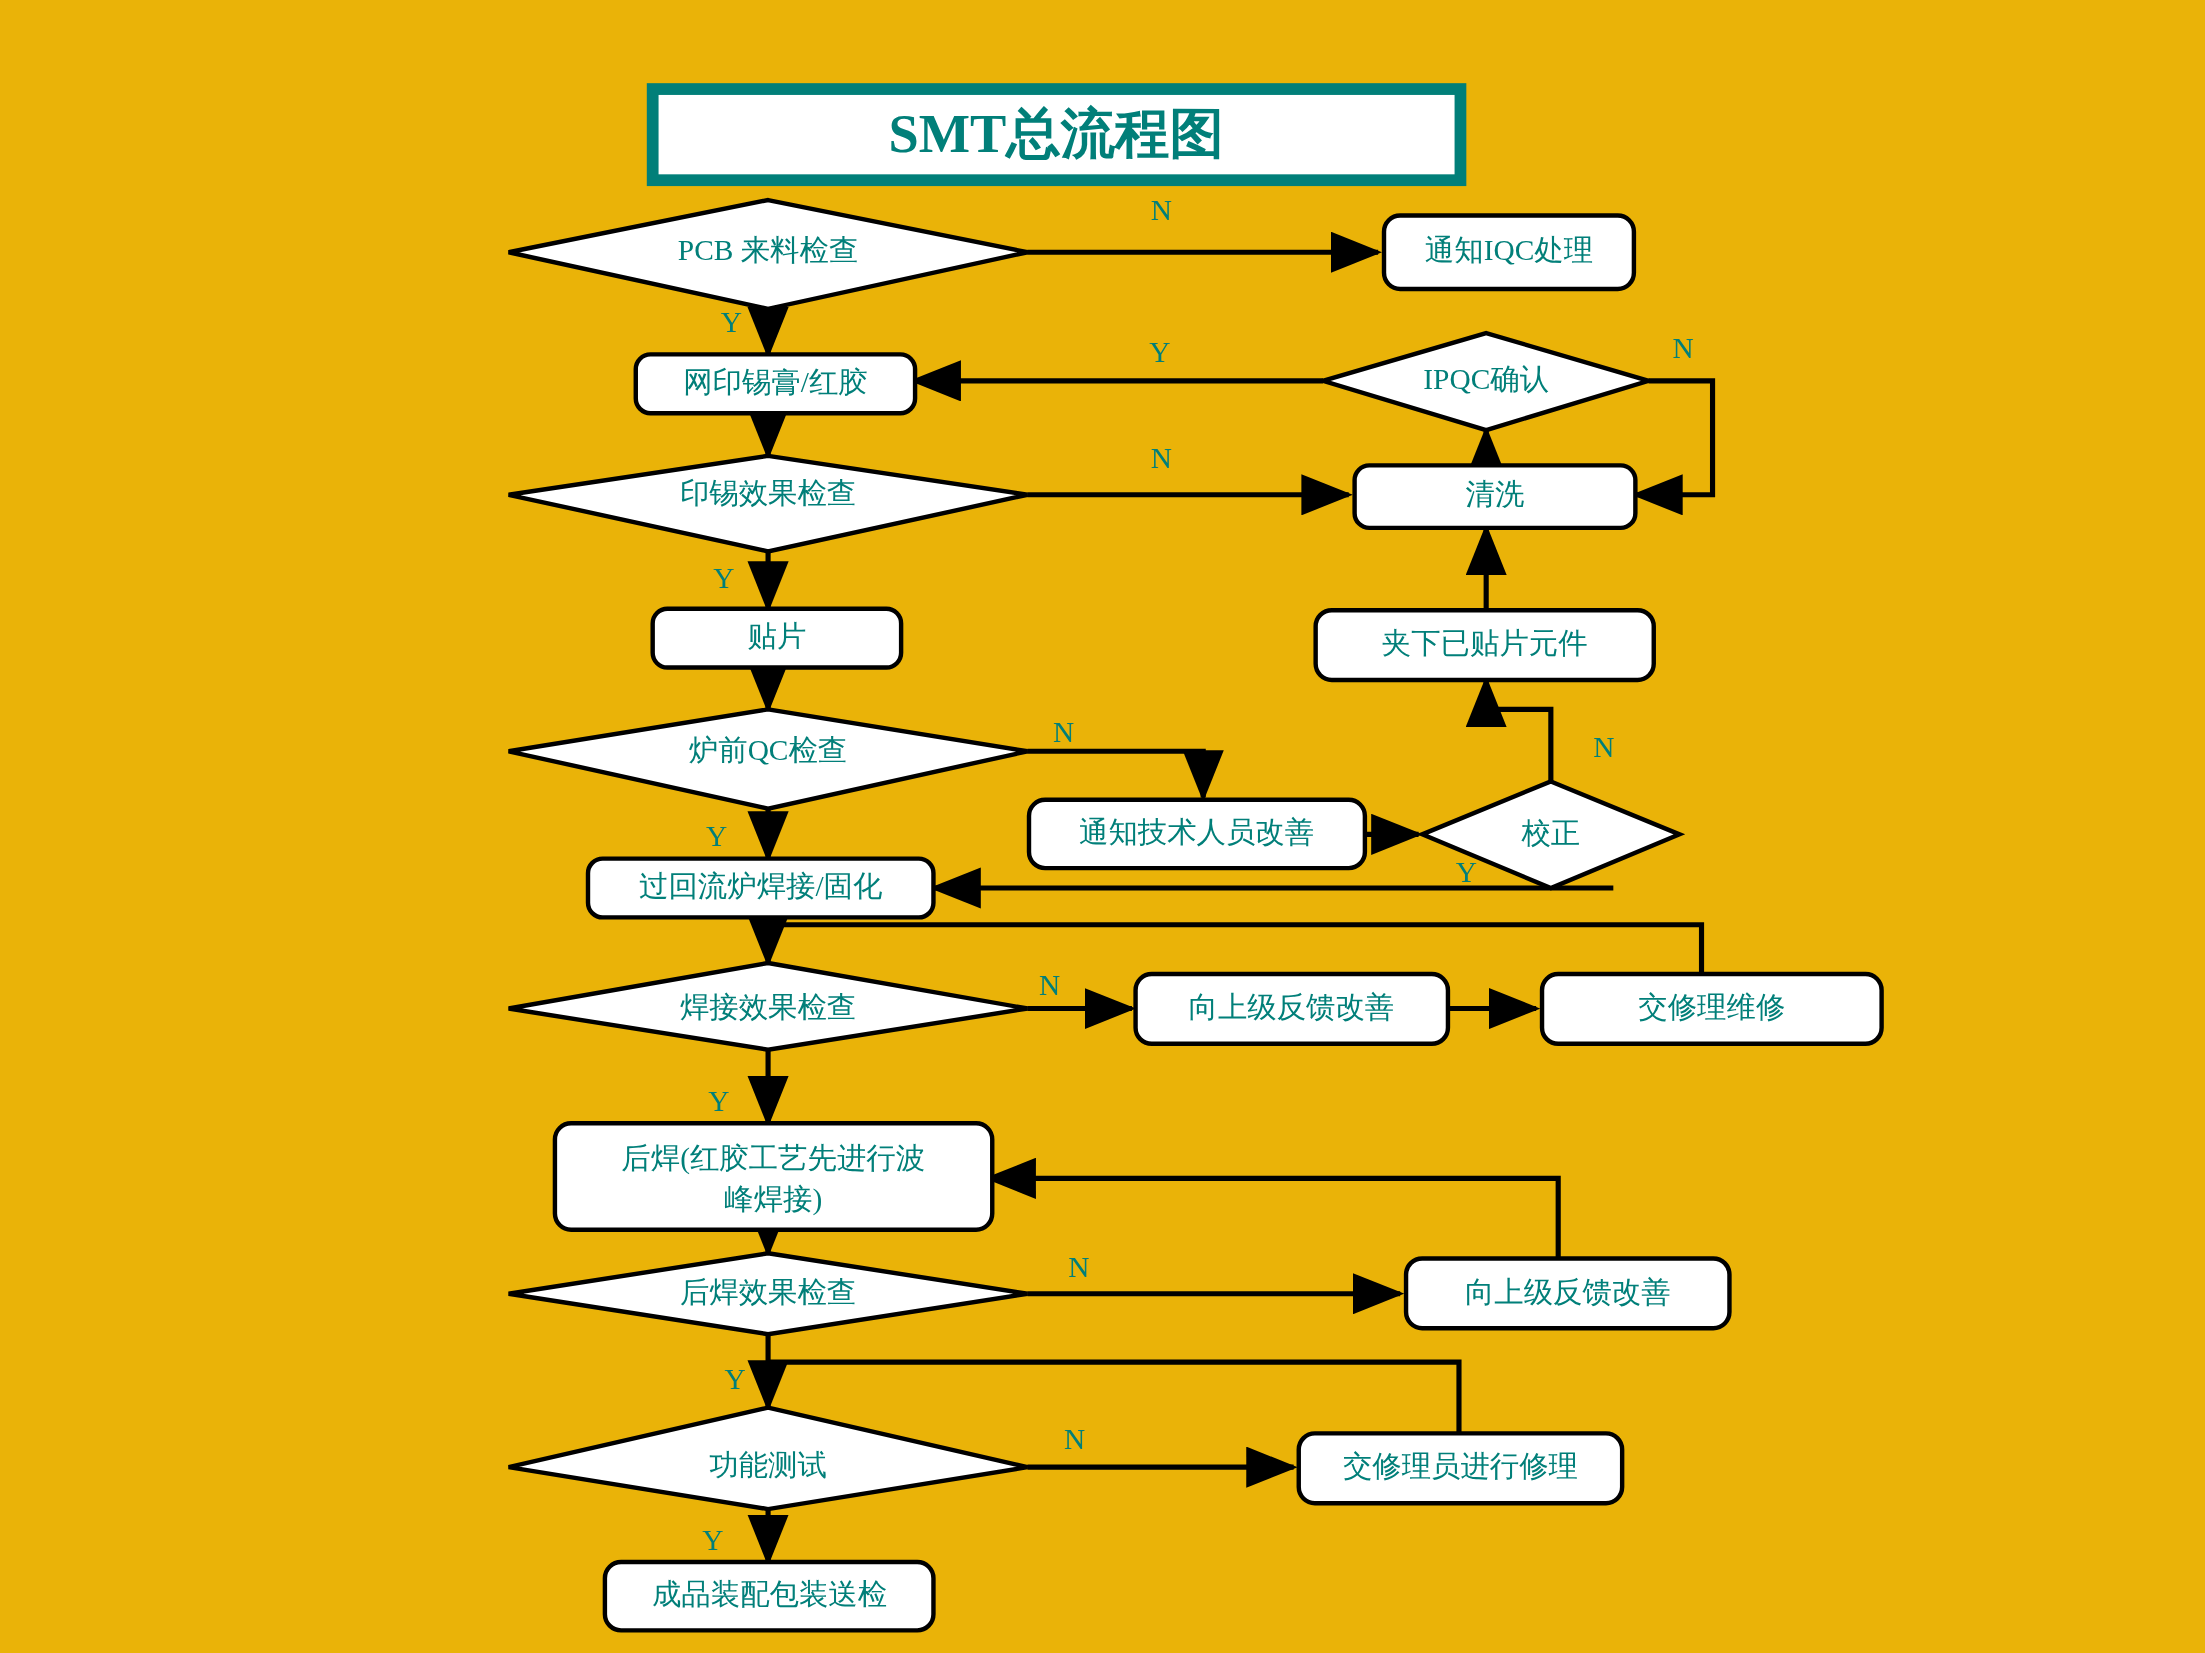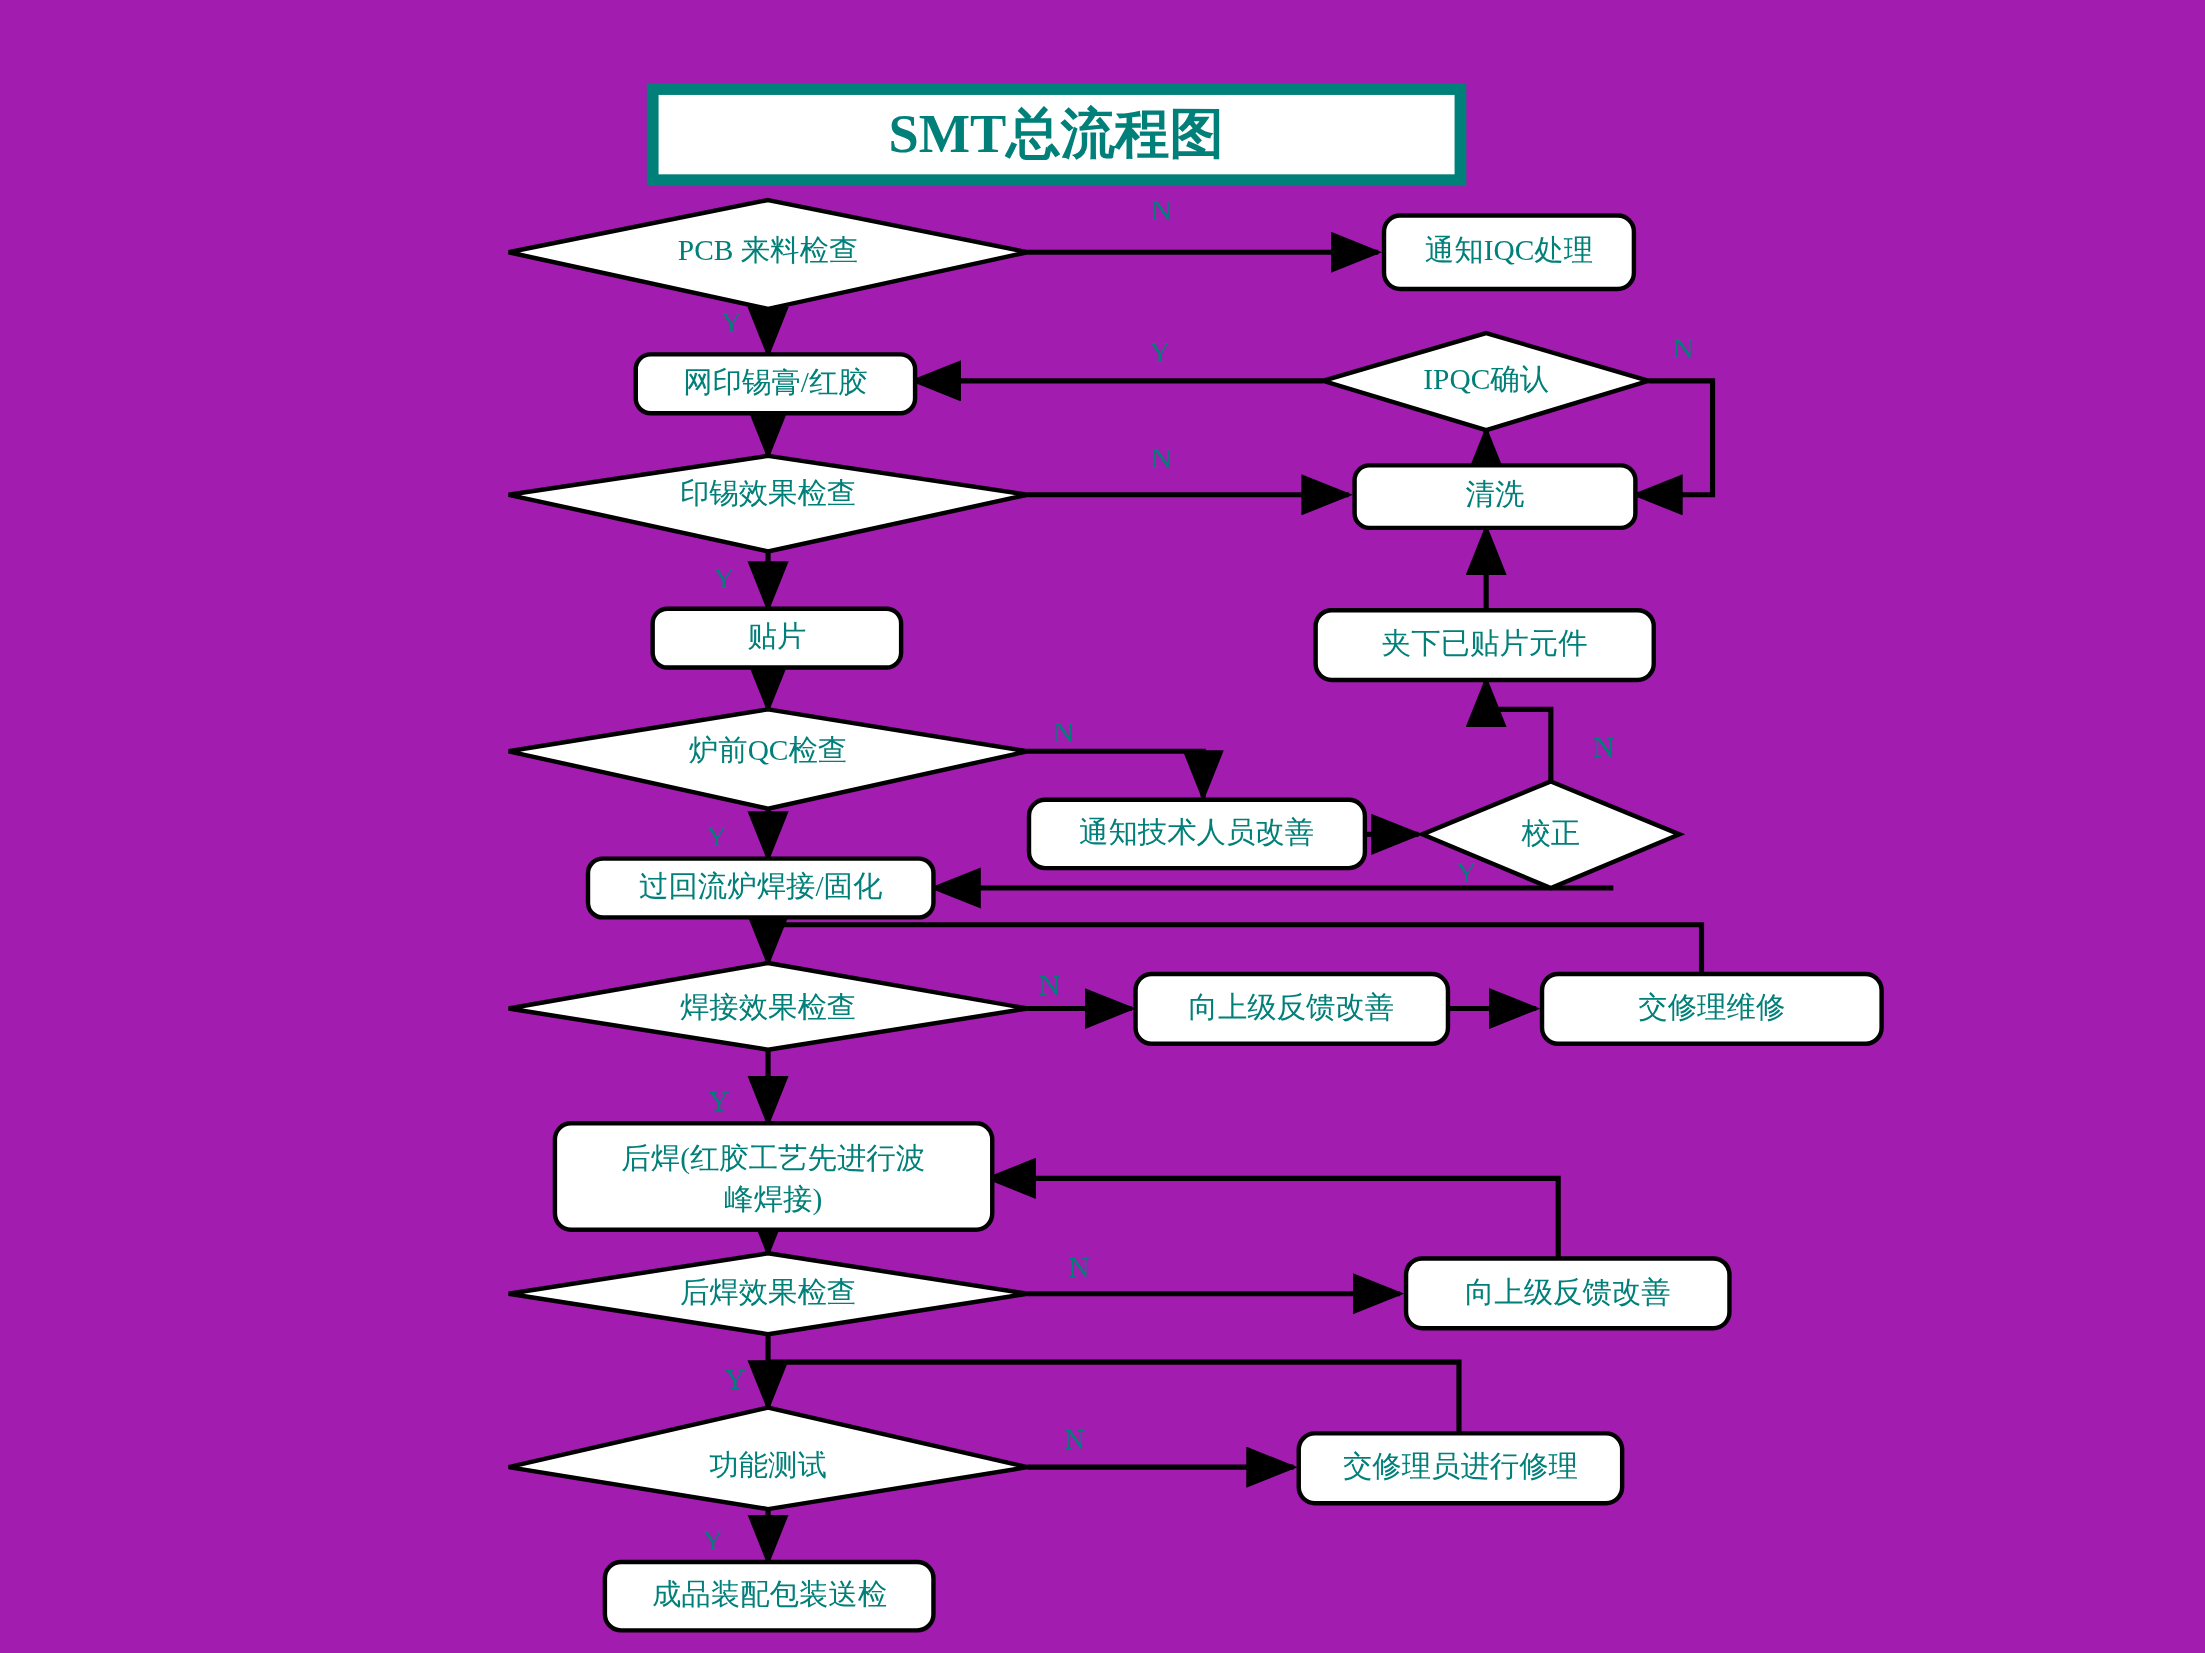--- a/index.html
+++ b/index.html
@@ -1,17 +1,17 @@
 <!DOCTYPE html>
 <html style="font-size:11.8px"><head>
 <meta charset="utf-8">
 <style>
   html,body{margin:0;padding:0;background:#ffffff;}
   body{font-family:"Liberation Serif", serif;}
-  #stage{position:relative;width:2205px;height:1654px;background:#a21caf;overflow:hidden;}
+  #stage{position:relative;width:2205px;height:1654px;background:#eab308;overflow:hidden;}
   svg{position:absolute;left:0;top:0;width:2205px;height:1654px;}
   .shape-label{
     font-family:"Liberation Serif", serif;
     fill:#017f79;
     text-anchor:middle;
     dominant-baseline:middle;
   }
   .edge-label{
     font-family:"Liberation Serif", serif;
     fill:#017f79;

